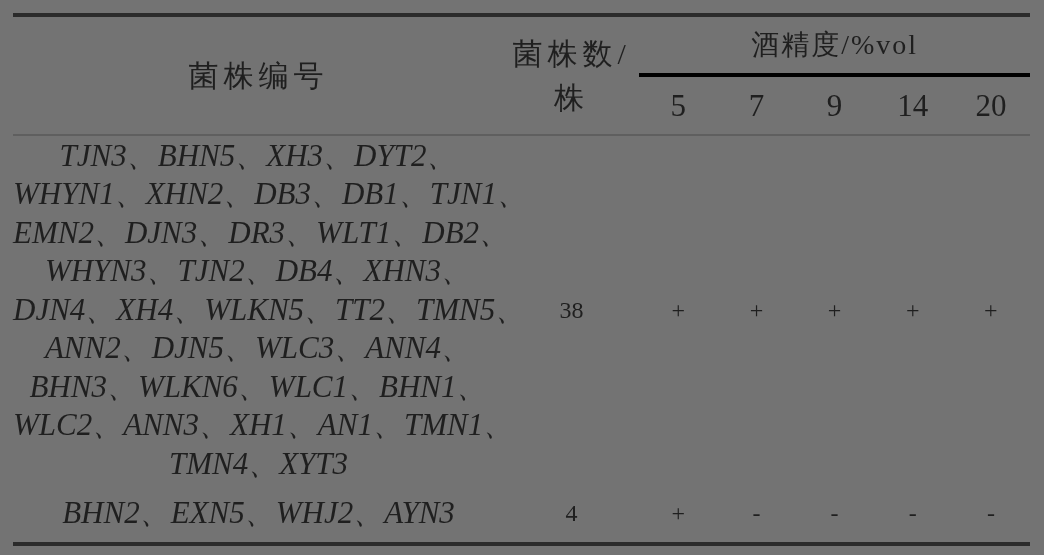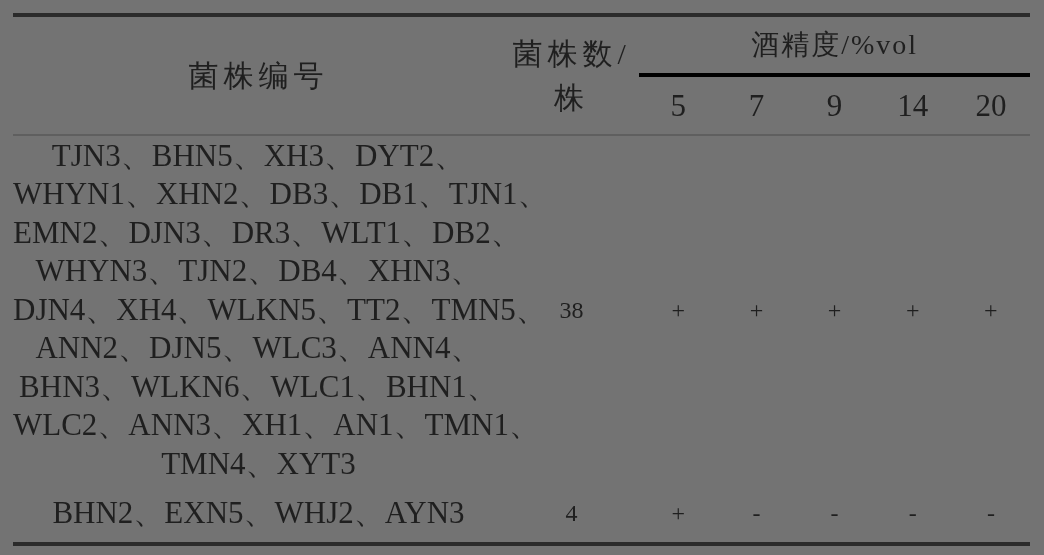--- a/index.html
+++ b/index.html
@@ -43,20 +43,21 @@
     font-size: 28px;
   }
   th.span-rows { border-bottom: 2px solid #5f5f5f; }
   tr.head-b > th { border-bottom: 2px solid #5f5f5f; }
   th.count-head div { line-height: 44px; }
   tr.body-row-1 > td { height: 348px; }
   tr.body-row-2 > td { height: 58px; }
   td.strains-cell .lines div {
     line-height: 38.5px;
     white-space: nowrap;
+    font-style: italic;
   }
   td.result-cell, td.count-cell { font-size: 24px; }
 </style>
 </head>
 <body>
 
 <div class="page">
   <table class="paper-table">
     <colgroup>
       <col class="c-strain">

